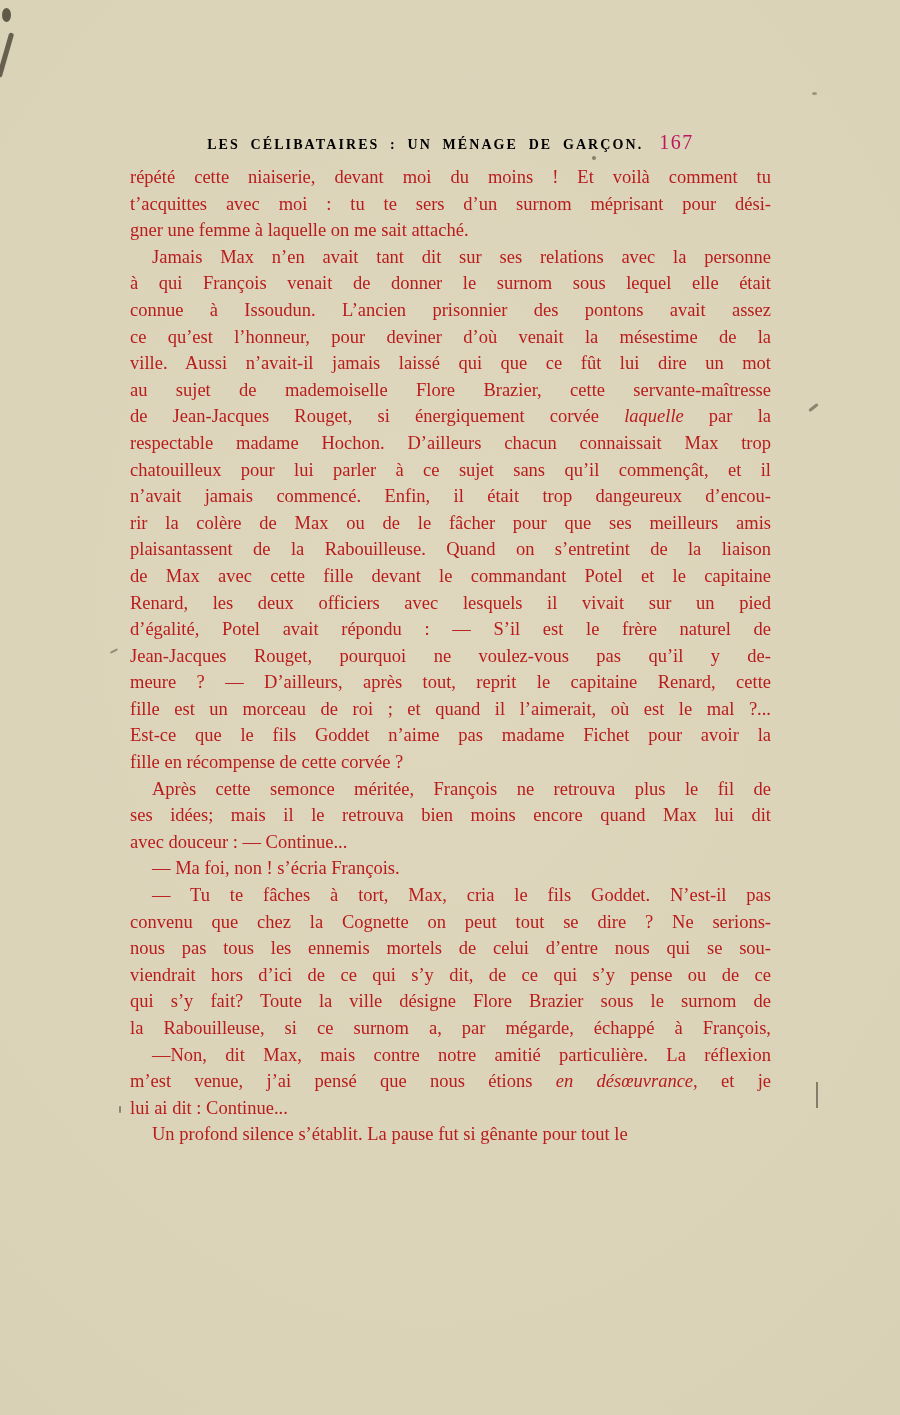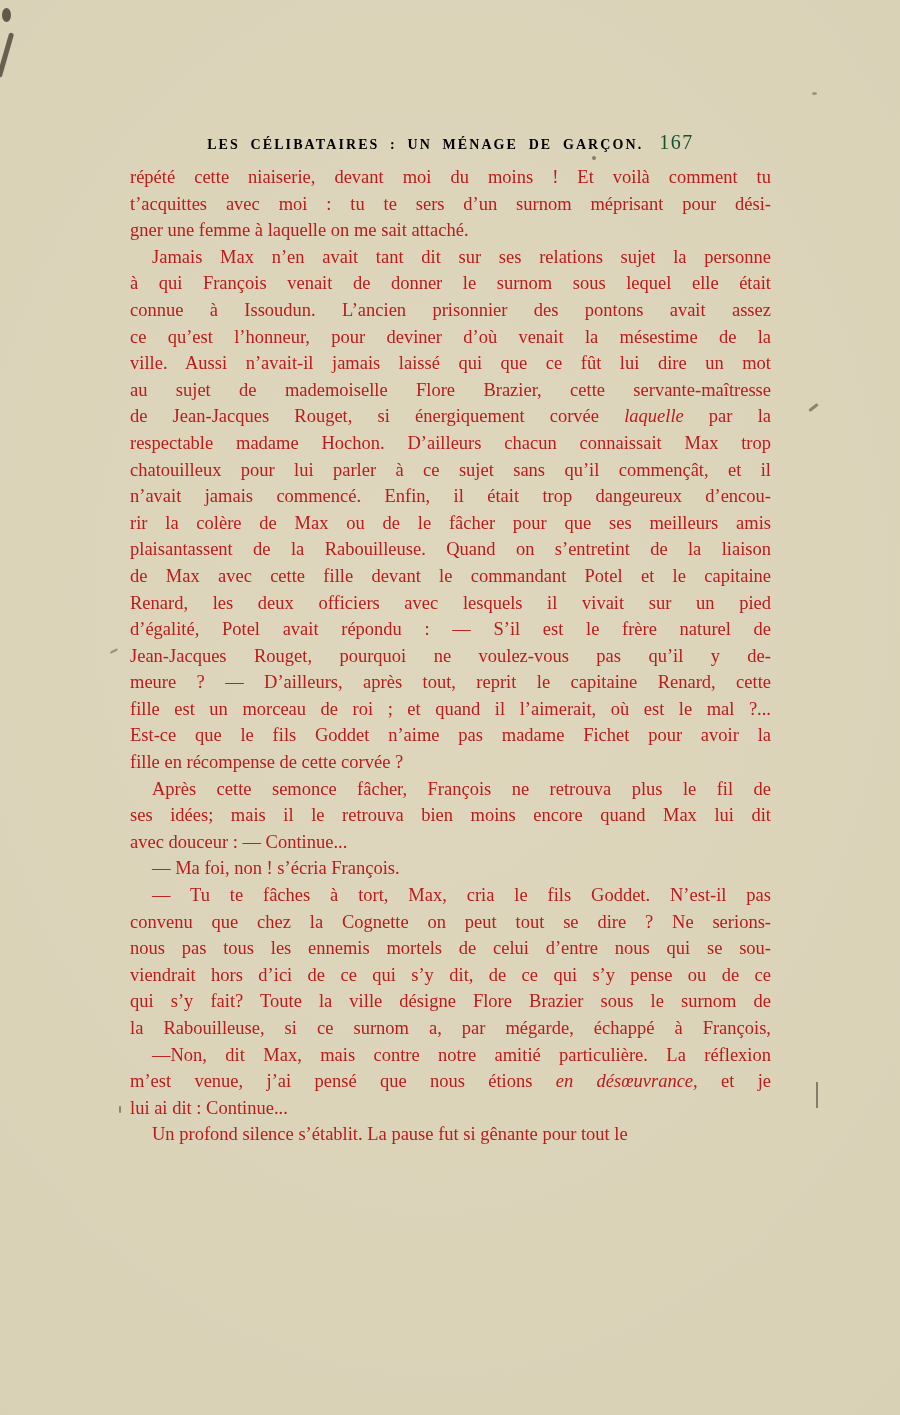--- a/index.html
+++ b/index.html
@@ -32,21 +32,21 @@
     font-size: 14px;
     font-weight: bold;
     letter-spacing: 2.1px;
     word-spacing: 5px;
     color: #000000;
     white-space: nowrap;
   }
   .page-number {
     font-size: 20px;
     letter-spacing: 1.5px;
-    color: #14532d;
+    color: #be185d;
   }
   .body-text {
     position: absolute;
     left: 130px;
     top: 164px;
     width: 641px;
     font-size: 18.5px;
     line-height: 26.6px;
     color: #b91c1c;
   }
@@ -83,21 +83,21 @@
   <div class="page-number">167</div>
 </div>
 
 <div class="body-text">
     <div class="para">
       <div class="line first"><span>répété cette niaiserie, devant moi du moins ! Et voilà comment tu</span></div>
       <div class="line"><span>t’acquittes avec moi : tu te sers d’un surnom méprisant pour dési-</span></div>
       <div class="line last"><span>gner une femme à laquelle on me sait attaché.</span></div>
     </div>
     <div class="para indent">
-      <div class="line first"><span>Jamais Max n’en avait tant dit sur ses relations sujet la personne</span></div>
+      <div class="line first"><span>Jamais Max n’en avait tant dit sur ses relations avec la personne</span></div>
       <div class="line"><span>à qui François venait de donner le surnom sous lequel elle était</span></div>
       <div class="line"><span>connue à Issoudun. L’ancien prisonnier des pontons avait assez</span></div>
       <div class="line"><span>ce qu’est l’honneur, pour deviner d’où venait la mésestime de la</span></div>
       <div class="line"><span>ville. Aussi n’avait-il jamais laissé qui que ce fût lui dire un mot</span></div>
       <div class="line"><span>au sujet de mademoiselle Flore Brazier, cette servante-maîtresse</span></div>
       <div class="line"><span>de Jean-Jacques Rouget, si énergiquement corvée </span><i>laquelle</i><span> par la</span></div>
       <div class="line"><span>respectable madame Hochon. D’ailleurs chacun connaissait Max trop</span></div>
       <div class="line"><span>chatouilleux pour lui parler à ce sujet sans qu’il commençât, et il</span></div>
       <div class="line"><span>n’avait jamais commencé. Enfin, il était trop dangeureux d’encou-</span></div>
       <div class="line"><span>rir la colère de Max ou de le fâcher pour que ses meilleurs amis</span></div>
@@ -105,21 +105,21 @@
       <div class="line"><span>de Max avec cette fille devant le commandant Potel et le capitaine</span></div>
       <div class="line"><span>Renard, les deux officiers avec lesquels il vivait sur un pied</span></div>
       <div class="line"><span>d’égalité, Potel avait répondu : — S’il est le frère naturel de</span></div>
       <div class="line"><span>Jean-Jacques Rouget, pourquoi ne voulez-vous pas qu’il y de-</span></div>
       <div class="line"><span>meure ? — D’ailleurs, après tout, reprit le capitaine Renard, cette</span></div>
       <div class="line"><span>fille est un morceau de roi ; et quand il l’aimerait, où est le mal ?...</span></div>
       <div class="line"><span>Est-ce que le fils Goddet n’aime pas madame Fichet pour avoir la</span></div>
       <div class="line last"><span>fille en récompense de cette corvée ?</span></div>
     </div>
     <div class="para indent">
-      <div class="line first"><span>Après cette semonce fâcher, François ne retrouva plus le fil de</span></div>
+      <div class="line first"><span>Après cette semonce méritée, François ne retrouva plus le fil de</span></div>
       <div class="line"><span>ses idées; mais il le retrouva bien moins encore quand Max lui dit</span></div>
       <div class="line last"><span>avec douceur : — Continue...</span></div>
     </div>
     <div class="para indent">
       <div class="line first last"><span>— Ma foi, non ! s’écria François.</span></div>
     </div>
     <div class="para indent">
       <div class="line first"><span>— Tu te fâches à tort, Max, cria le fils Goddet. N’est-il pas</span></div>
       <div class="line"><span>convenu que chez la Cognette on peut tout se dire ? Ne serions-</span></div>
       <div class="line"><span>nous pas tous les ennemis mortels de celui d’entre nous qui se sou-</span></div>

